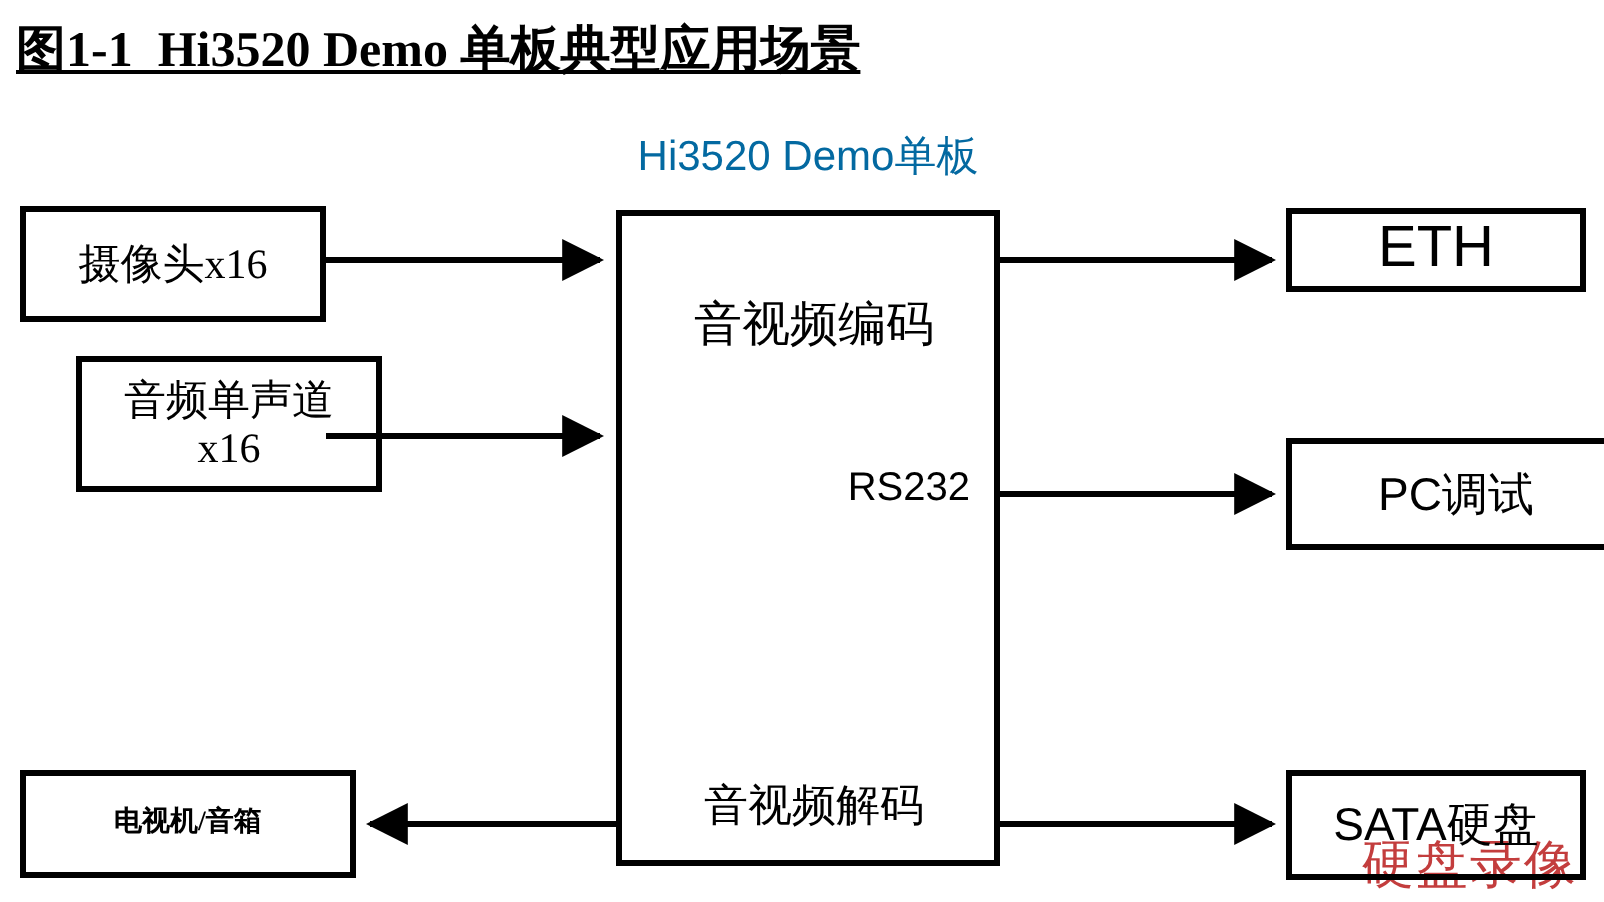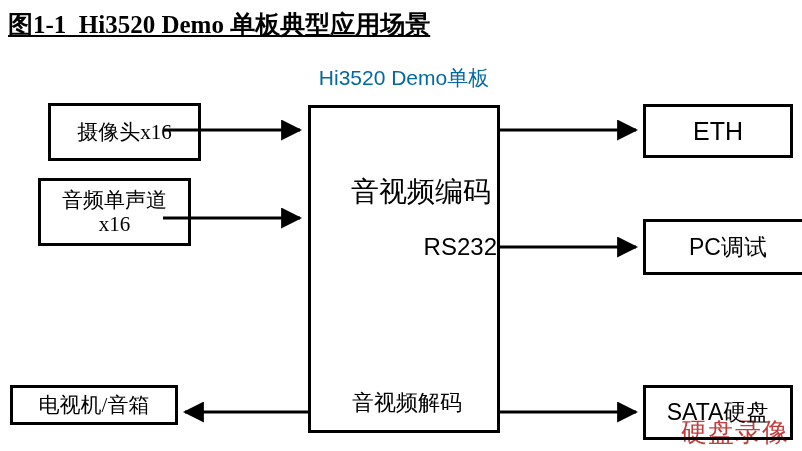--- a/index.html
+++ b/index.html
@@ -48,24 +48,24 @@
     white-space: pre-line;
   }
   .serif-label {
     font-family: "Liberation Serif", serif;
   }
   .sans-label {
     font-family: "Liberation Sans", sans-serif;
   }
 
   
-  #box-camera   { left: 10px;  top: 103px; width: 153px; height: 58px;  font-size: 21px; margin-left: 38px; }
+  #box-camera   { left: 10px;  top: 103px; width: 153px; height: 58px;  font-size: 21px; }
   #box-audio-in { left: 10px;  top: 178px; width: 153px; height: 68px;  font-size: 21px; margin-left: 28px; }
-  #box-tv       { left: 10px;  top: 385px; width: 168px; height: 40px;  font-size: 21px; }
-  #box-eth      { left: 643px; top: 104px; width: 150px; height: 54px;  font-size: 25px; }
+  #box-tv       { left: 10px;  top: 385px; width: 168px; height: 54px;  font-size: 14px; font-weight: bold; }
+  #box-eth      { left: 643px; top: 104px; width: 150px; height: 42px;  font-size: 29px; }
   #box-pc       { left: 643px; top: 219px; width: 170px; height: 56px;  font-size: 23px; }
   #box-sata     { left: 643px; top: 385px; width: 150px; height: 55px;  font-size: 23px; text-align: center; }
 
   
   #board-caption {
     position: absolute;
     left: 308px;
     top: 64px;
     width: 192px;
     text-align: center;
@@ -82,33 +82,32 @@
     height: 328px;
     box-sizing: border-box;
     border: 3px solid #000000;
   }
   .board-text {
     position: absolute;
     color: #000000;
     white-space: pre;
   }
   #board-encode {
-    left: 14px;
+    left: 0px;
     top: 38px;
     width: 192px;
     text-align: center;
     font-family: "Liberation Serif", serif;
-    font-size: 28px;
-    margin-top: 27px;
+    font-size: 24px;
   }
   #board-rs232 {
-    right: 0;
+    right: 12px;
     top: 125px;
     font-family: "Liberation Sans", sans-serif;
-    font-size: 24px;
+    font-size: 20px;
   }
   #board-decode {
     left: 0px;
     bottom: 12px;
     width: 192px;
     text-align: center;
     font-family: "Liberation Serif", serif;
     font-size: 22px;
   }
 

